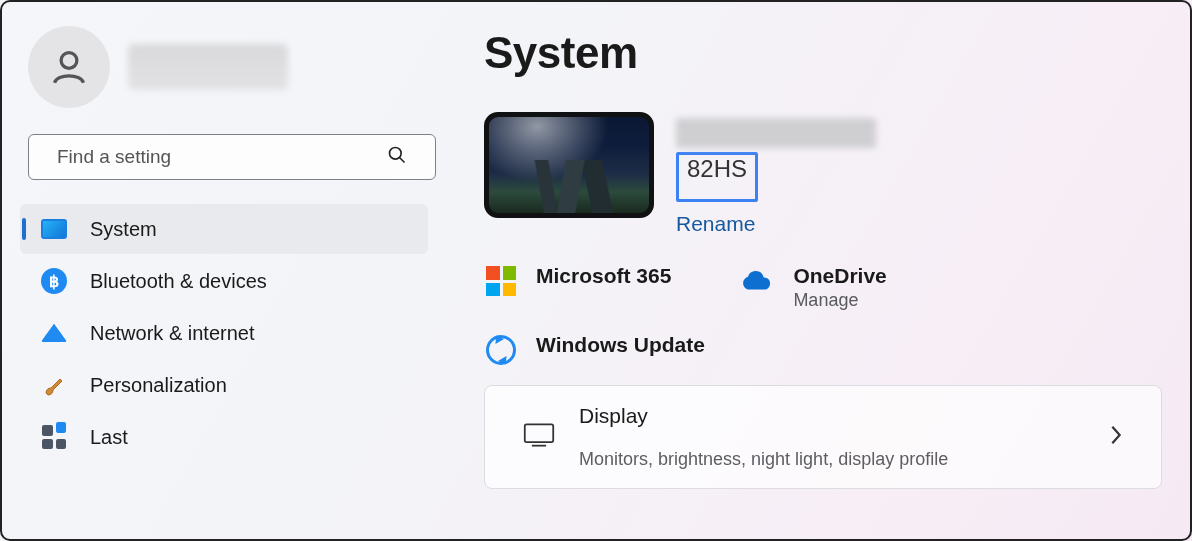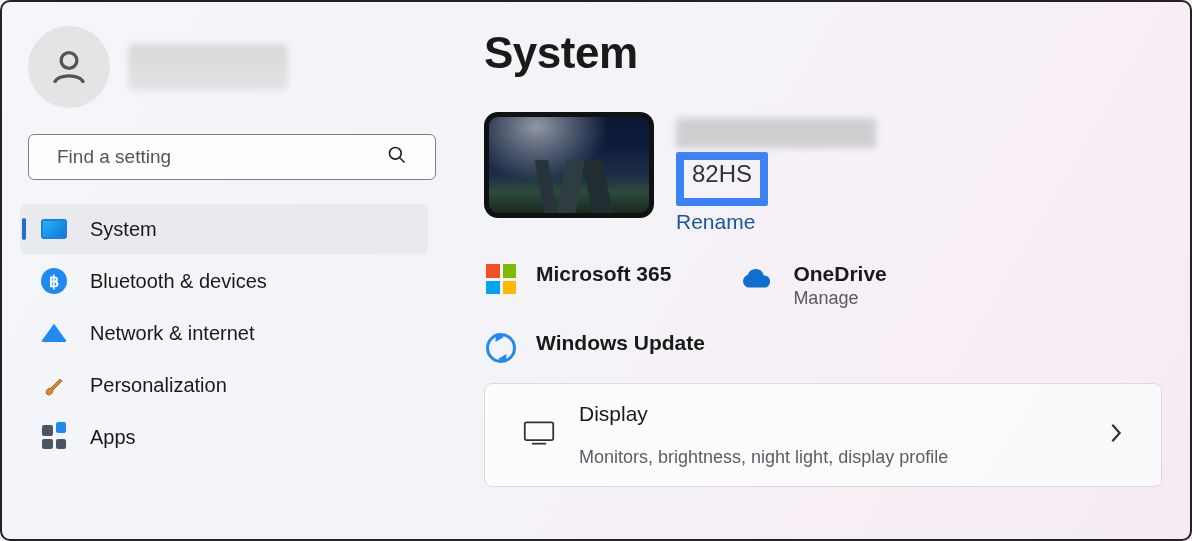--- a/index.html
+++ b/index.html
@@ -74,22 +74,22 @@
   .device-thumb::after{ 
     content:""; position:absolute; left:0; right:0; bottom:0; height:55%;
     background:
       linear-gradient(80deg, transparent 32%, #28343a 33%, #28343a 40%, transparent 41%),
       linear-gradient(100deg, transparent 45%, #2f3d42 46%, #2f3d42 56%, transparent 57%),
       linear-gradient(78deg, transparent 60%, #222d31 61%, #222d31 72%, transparent 73%);
     filter:blur(0.4px);
   }
   .device-info { padding-top:6px; }
   .dev-name-blur { width:200px;height:30px;background:#cfcfd2;filter:blur(3px);border-radius:4px;margin-bottom:4px; }
-  .dev-model-box { display:inline-block; border:8px solid #3b82f6; padding:0 8px 10px; font-size:24px; color:#333; border-radius:2px; }
-  .dev-rename { margin-top:4px; font-size:21px; color:#16589d; cursor:pointer; }
+  .dev-model-box { display:inline-block; border:3px solid #3b82f6; padding:0 8px 16px; font-size:24px; color:#333; border-radius:2px; }
+  .dev-rename { margin-top:10px; font-size:21px; color:#16589d; cursor:pointer; }
   .service-row { display:flex; gap:70px; margin-bottom:22px; flex-wrap:wrap; }
   .service { display:flex; align-items:flex-start; gap:18px; }
   .svc-icon { width:34px; height:34px; display:flex; align-items:center; justify-content:center; }
   .svc-title { font-size:21px; font-weight:600; }
   .svc-sub { font-size:18px; color:#5a5a5e; margin-top:2px; }
   .ic-m365 { width:30px;height:30px;display:grid;grid-template-columns:1fr 1fr;grid-template-rows:1fr 1fr;gap:3px;}
   .ic-m365 span:nth-child(1){background:#f25022;}
   .ic-m365 span:nth-child(2){background:#7fba00;}
   .ic-m365 span:nth-child(3){background:#00a4ef;}
   .ic-m365 span:nth-child(4){background:#ffb900;}
@@ -166,21 +166,21 @@
       </div>
       <div class="nav-item">
         <span class="nav-icon">
           <span class="ic-apps">
               <span></span>
               <span></span>
               <span></span>
               <span></span>
             </span>
         </span>
-        <span>Apps</span>
+        <span>Last</span>
       </div>
     </nav>
   </aside>
 
   <main class="main">
     <h1 class="page-title">System</h1>
 
     <div class="device-row">
       <div class="device-thumb"></div>
       <div class="device-info">

